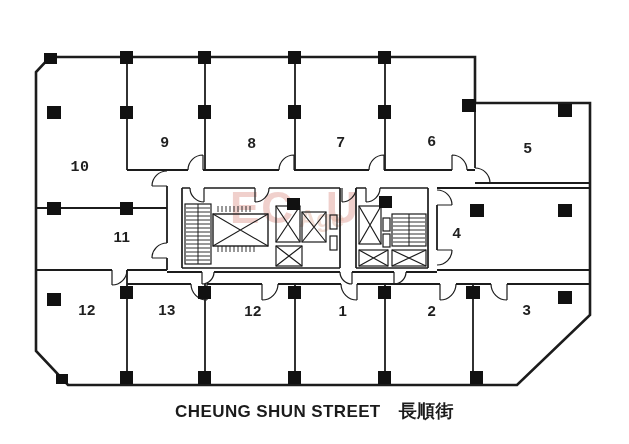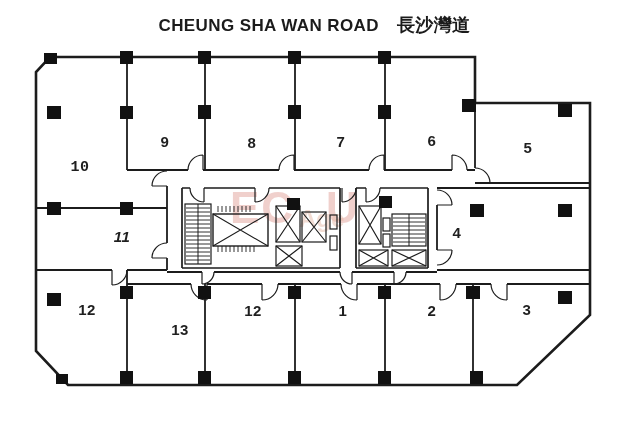--- a/index.html
+++ b/index.html
@@ -21,23 +21,20 @@
 </style>
 </head>
 <body>
 
 <div id="stage">
 
   <div class="wm" id="wm1">EC</div>
   <div class="wm" id="wm2">U</div>
   <div class="wm" id="wm3">Age</div>
 
-  <div class="street" id="street-top">
-    <span>CHEUNG SHA WAN ROAD</span><span class="zh">長沙灣道</span>
-  </div>
 
   <svg width="629" height="444" viewBox="0 0 629 444">
 
     <g fill="none" stroke="#1c1c1c" stroke-width="2.6" stroke-linejoin="miter">
       <path d="M50,57 L475,57 L475,103 L590,103 L590,315 L517,385 L68,385 L36,351 L36,72 Z"></path>
     </g>
 
     <g stroke="#1c1c1c" stroke-width="1.8" fill="none">
       <path d="M127,57 V170 M205,57 V170 M295,57 V170 M385,57 V170 M475,103 V168"></path>
       <path d="M127,170 H188 M203,170 H279 M294,170 H369 M384,170 H452 M467,170 H475"></path>
@@ -159,19 +156,22 @@
       <div class="unit-label" style="left: 343px; top: 310px;">1</div>
       <div class="unit-label" style="left: 432px; top: 310px;">2</div>
       <div class="unit-label" style="left: 527px; top: 309px;">3</div>
       <div class="unit-label" style="left: 457px; top: 232px;">4</div>
       <div class="unit-label" style="left: 528px; top: 147px;">5</div>
       <div class="unit-label" style="left: 432px; top: 140px;">6</div>
       <div class="unit-label" style="left: 341px; top: 141px;">7</div>
       <div class="unit-label" style="left: 252px; top: 142px;">8</div>
       <div class="unit-label" style="left: 165px; top: 141px;">9</div>
       <div class="unit-label" style="left: 80px; top: 167px; font-family: Liberation Mono, monospace;">10</div>
-      <div class="unit-label" style="left: 122px; top: 236px; font-style: italic;">11</div>
+      <div class="unit-label" style="left: 122px; top: 236px;">11</div>
       <div class="unit-label" style="left: 87px; top: 309px;">12</div>
-      <div class="unit-label" style="left: 180px; top: 309px; margin-top: 20px;">13</div>
+      <div class="unit-label" style="left: 167px; top: 309px;">13</div>
       <div class="unit-label" style="left: 253px; top: 310px;">12</div>
     </div>
 
+  <div class="street" id="street-bottom">
+    <span>CHEUNG SHUN STREET</span><span class="zh">長順街</span>
+  </div>
 </div>
 
 </body></html>

